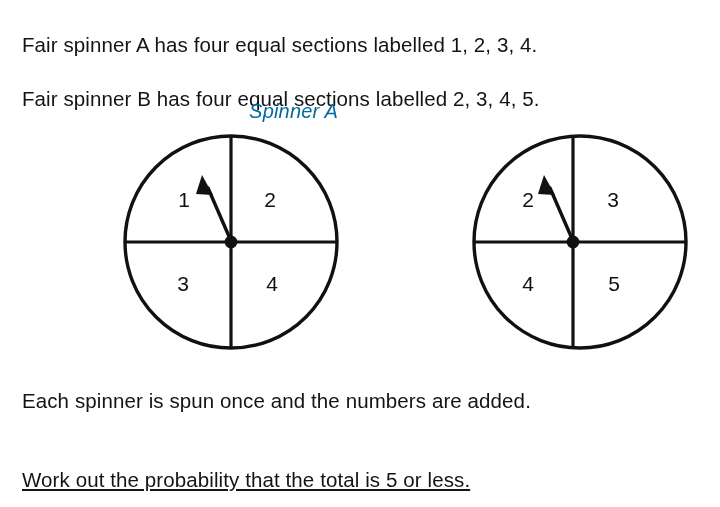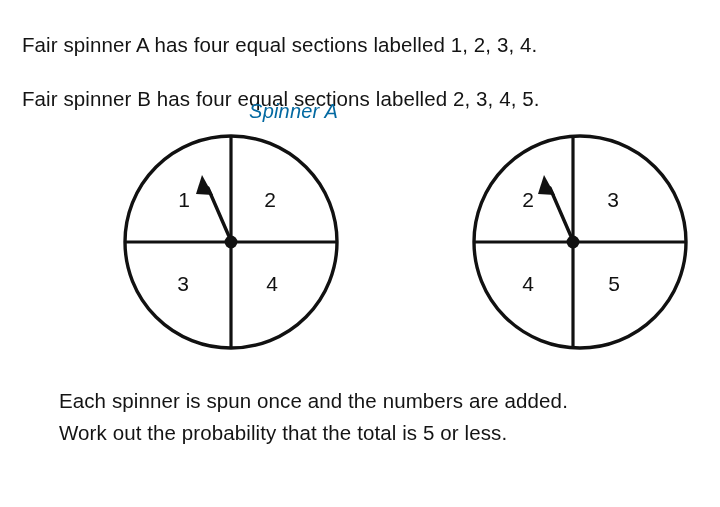--- a/index.html
+++ b/index.html
@@ -62,23 +62,23 @@
     width: 20px;
   }
   .tail {
     position: absolute;
     left: 22px;
     width: 680px;
     font-size: 20.5px;
     line-height: 27px;
     color: #141414;
   }
-  .tail-line { display: block; letter-spacing: 0.1px; margin-left: 37px; }
+  .tail-line { display: block; letter-spacing: 0.1px; }
   #t-each { top: 387px; }
-  #t-work { top: 419px; }
+  #t-work { top: 466px; text-decoration: underline; }
 </style>
 </head>
 <body>
 
 <div class="page">
 
   <div class="intro">
     <span class="intro-line">Fair spinner A has four equal sections labelled 1, 2, 3, 4.</span>
     <span class="intro-line">Fair spinner B has four equal sections labelled 2, 3, 4, 5.</span>
   </div>

